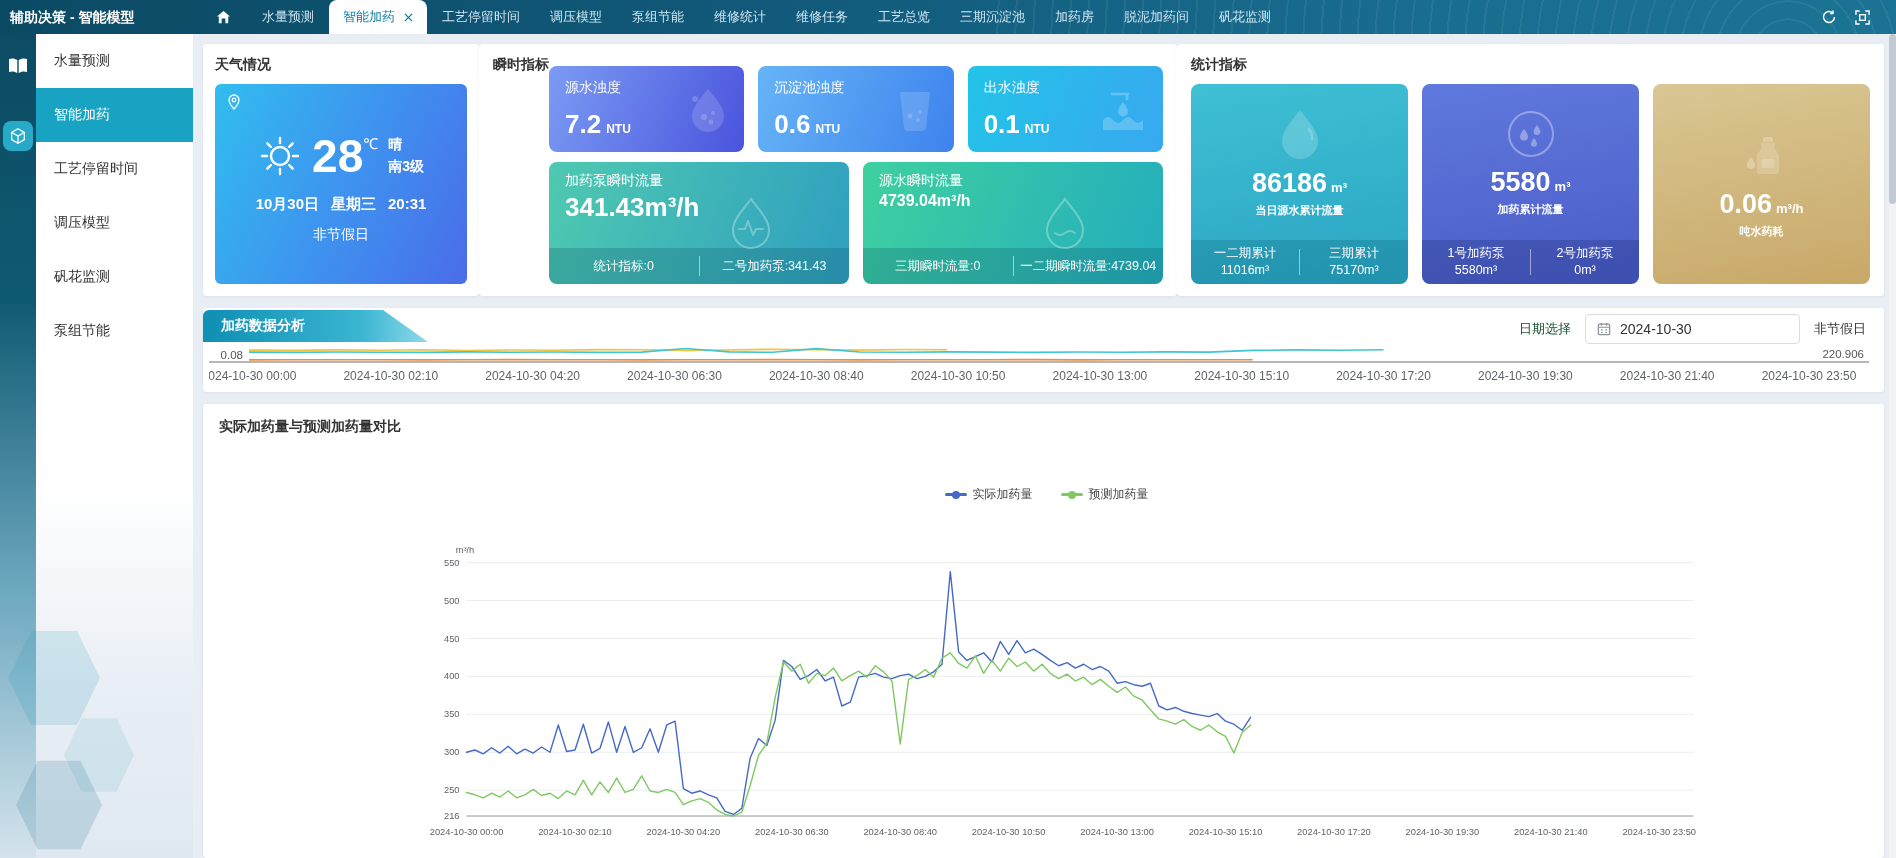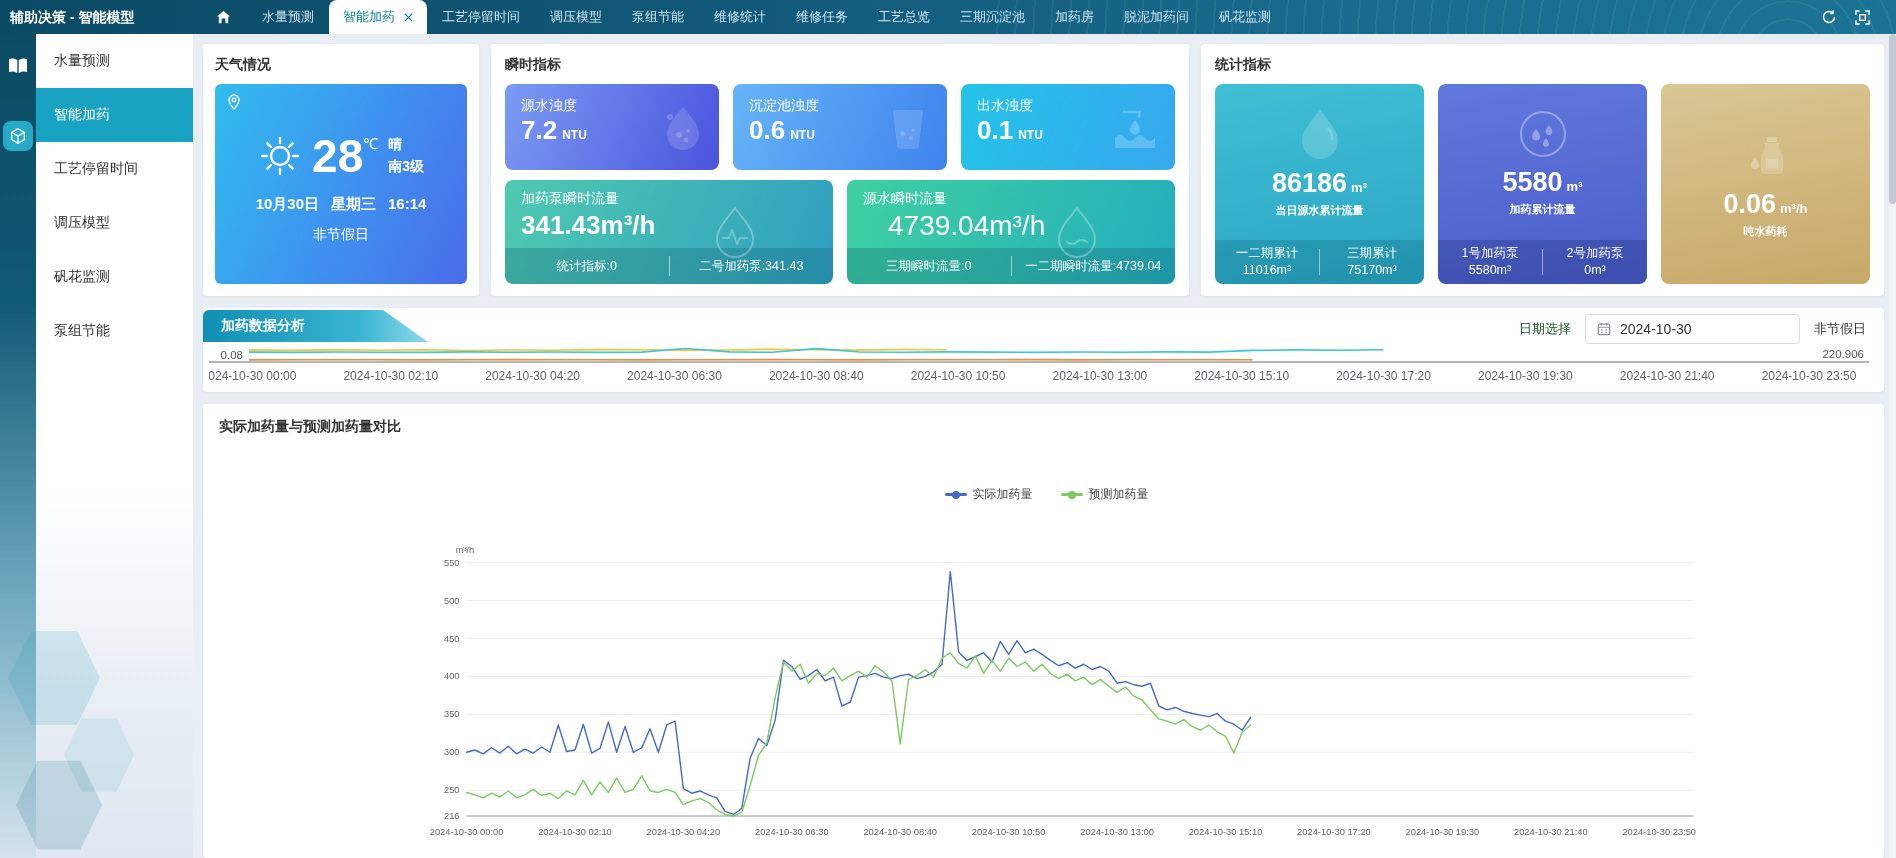--- a/index.html
+++ b/index.html
@@ -41,39 +41,39 @@
   .hex1 { left:-28px; bottom:130px; width:92px; height:100px; background:rgba(32,150,180,0.16); }
   .hex2 { left:28px; bottom:64px; width:70px; height:78px; background:rgba(32,150,180,0.10); }
   .hex3 { left:-20px; bottom:6px; width:86px; height:94px; background:rgba(50,125,155,0.20); }
 
   .main { flex:1; min-width:0; padding:10px 12px 0 10px; display:flex; flex-direction:column; }
 
   .card { background:#fff; border-radius:4px; box-shadow:0 1px 3px rgba(40,60,90,0.06); }
   .sec-title { font-size:14px; color:#333; }
 
   
-  .row1 { display:flex; gap:12px; height:252px; flex:0 0 252px; }
+  .row1 { display:flex; height:252px; flex:0 0 252px; }
   .weather-card { width:276px; flex:0 0 276px; padding:12px; display:flex; flex-direction:column; }
   .weather-box { margin-top:10px; flex:1; border-radius:6px; position:relative; color:#fff;
     background:linear-gradient(115deg,#31bdee 0%,#3f90ef 55%,#4a6ce9 100%);
     display:flex; flex-direction:column; justify-content:center; align-items:center; padding-top:8px; }
   .weather-pin { position:absolute; left:12px; top:10px; }
   .weather-temp-row { display:flex; align-items:center; gap:10px; }
   .weather-temp { font-size:46px; font-weight:bold; line-height:1; }
   .weather-unit { font-size:15px; vertical-align:super; }
   .weather-cond { display:flex; flex-direction:column; gap:4px; font-size:14px; font-weight:bold; }
   .weather-date-row { display:flex; gap:12px; margin-top:16px; font-size:15px; font-weight:bold; }
   .weather-holiday { margin-top:12px; font-size:14px; }
 
-  .instant-card { width:698px; flex:0 0 698px; padding:12px 14px; display:flex; flex-direction:column; }
+  .instant-card { width:698px; flex:0 0 698px; padding:12px 14px; display:flex; flex-direction:row; }
   .instant-grid { margin-top:10px; flex:1; display:flex; flex-direction:column; gap:10px; }
   .i-row1 { display:flex; gap:14px; height:86px; }
   .i-tile { flex:1; border-radius:8px; color:#fff; padding:13px 16px; position:relative; overflow:hidden; }
   .i-tile .lbl { font-size:14px; }
-  .i-tile .val { font-size:26px; font-weight:bold; margin-top:0; }
+  .i-tile .val { font-size:26px; font-weight:bold; margin-top:12px; }
   .i-tile .unit { font-size:12px; font-weight:bold; margin-left:5px; }
   .tile-icon { position:absolute; right:14px; top:50%; transform:translateY(-50%); opacity:0.3; }
   .grad-b1 { background:linear-gradient(110deg,#7b9bf3,#4a54dd); }
   .grad-b2 { background:linear-gradient(110deg,#66b4f7,#3e83ee); }
   .grad-b3 { background:linear-gradient(110deg,#23c3e8,#38a8f0); }
   .i-row2 { display:flex; gap:14px; flex:1; }
   .f-tile { flex:1; border-radius:8px; color:#fff; position:relative; overflow:hidden;
     display:flex; flex-direction:column; }
   .grad-g1 { background:linear-gradient(110deg,#4fc9b0,#2f9fc0); }
   .grad-g2 { background:linear-gradient(110deg,#3fd0a0,#24adbd); }
@@ -260,21 +260,21 @@
                 <span class="weather-unit">℃</span>
               </div>
               <div class="weather-cond">
                 <span>晴</span>
                 <span>南3级</span>
               </div>
             </div>
             <div class="weather-date-row">
               <span>10月30日</span>
               <span>星期三</span>
-              <span>16:14</span>
+              <span>20:31</span>
             </div>
             <div class="weather-holiday">非节假日</div>
           </div>
         </section>
 
         <section class="card instant-card">
           <h3 class="sec-title">瞬时指标</h3>
           <div class="instant-grid">
             <div class="i-row1">
               <div class="i-tile grad-b1">
@@ -320,21 +320,21 @@
                 </div>
                 <div class="f-sub">
                   <span class="cell">统计指标:0</span>
                   <span class="div"></span>
                   <span class="cell">二号加药泵:341.43</span>
                 </div>
               </div>
               <div class="f-tile grad-g2">
                 <div class="f-top">
                   <div class="lbl" style="font-size:14px;">源水瞬时流量</div>
-                  <div class="val" style="font-size:28px;font-weight:normal;margin-top:2px;margin-left:25px;"><span>4739.04</span><span class="unit">m³/h</span></div>
+                  <div class="val" style="font-size:16px;font-weight:bold;margin-top:2px;"><span>4739.04</span><span class="unit">m³/h</span></div>
                   <svg class="tile-icon" style="right:70px;" width="56" height="56" viewBox="0 0 56 56" fill="none" stroke="#fff" stroke-width="2" opacity="0.8">
                     <path d="M28 4 C37 16 46 25 46 35 a18 18 0 0 1 -36 0 C10 25 19 16 28 4 Z"></path>
                     <path d="M18 38 q5 4 10 0 t10 0" stroke-linecap="round"></path>
                   </svg>
                 </div>
                 <div class="f-sub">
                   <span class="cell">三期瞬时流量:0</span>
                   <span class="div"></span>
                   <span class="cell">一二期瞬时流量:4739.04</span>
                 </div>

